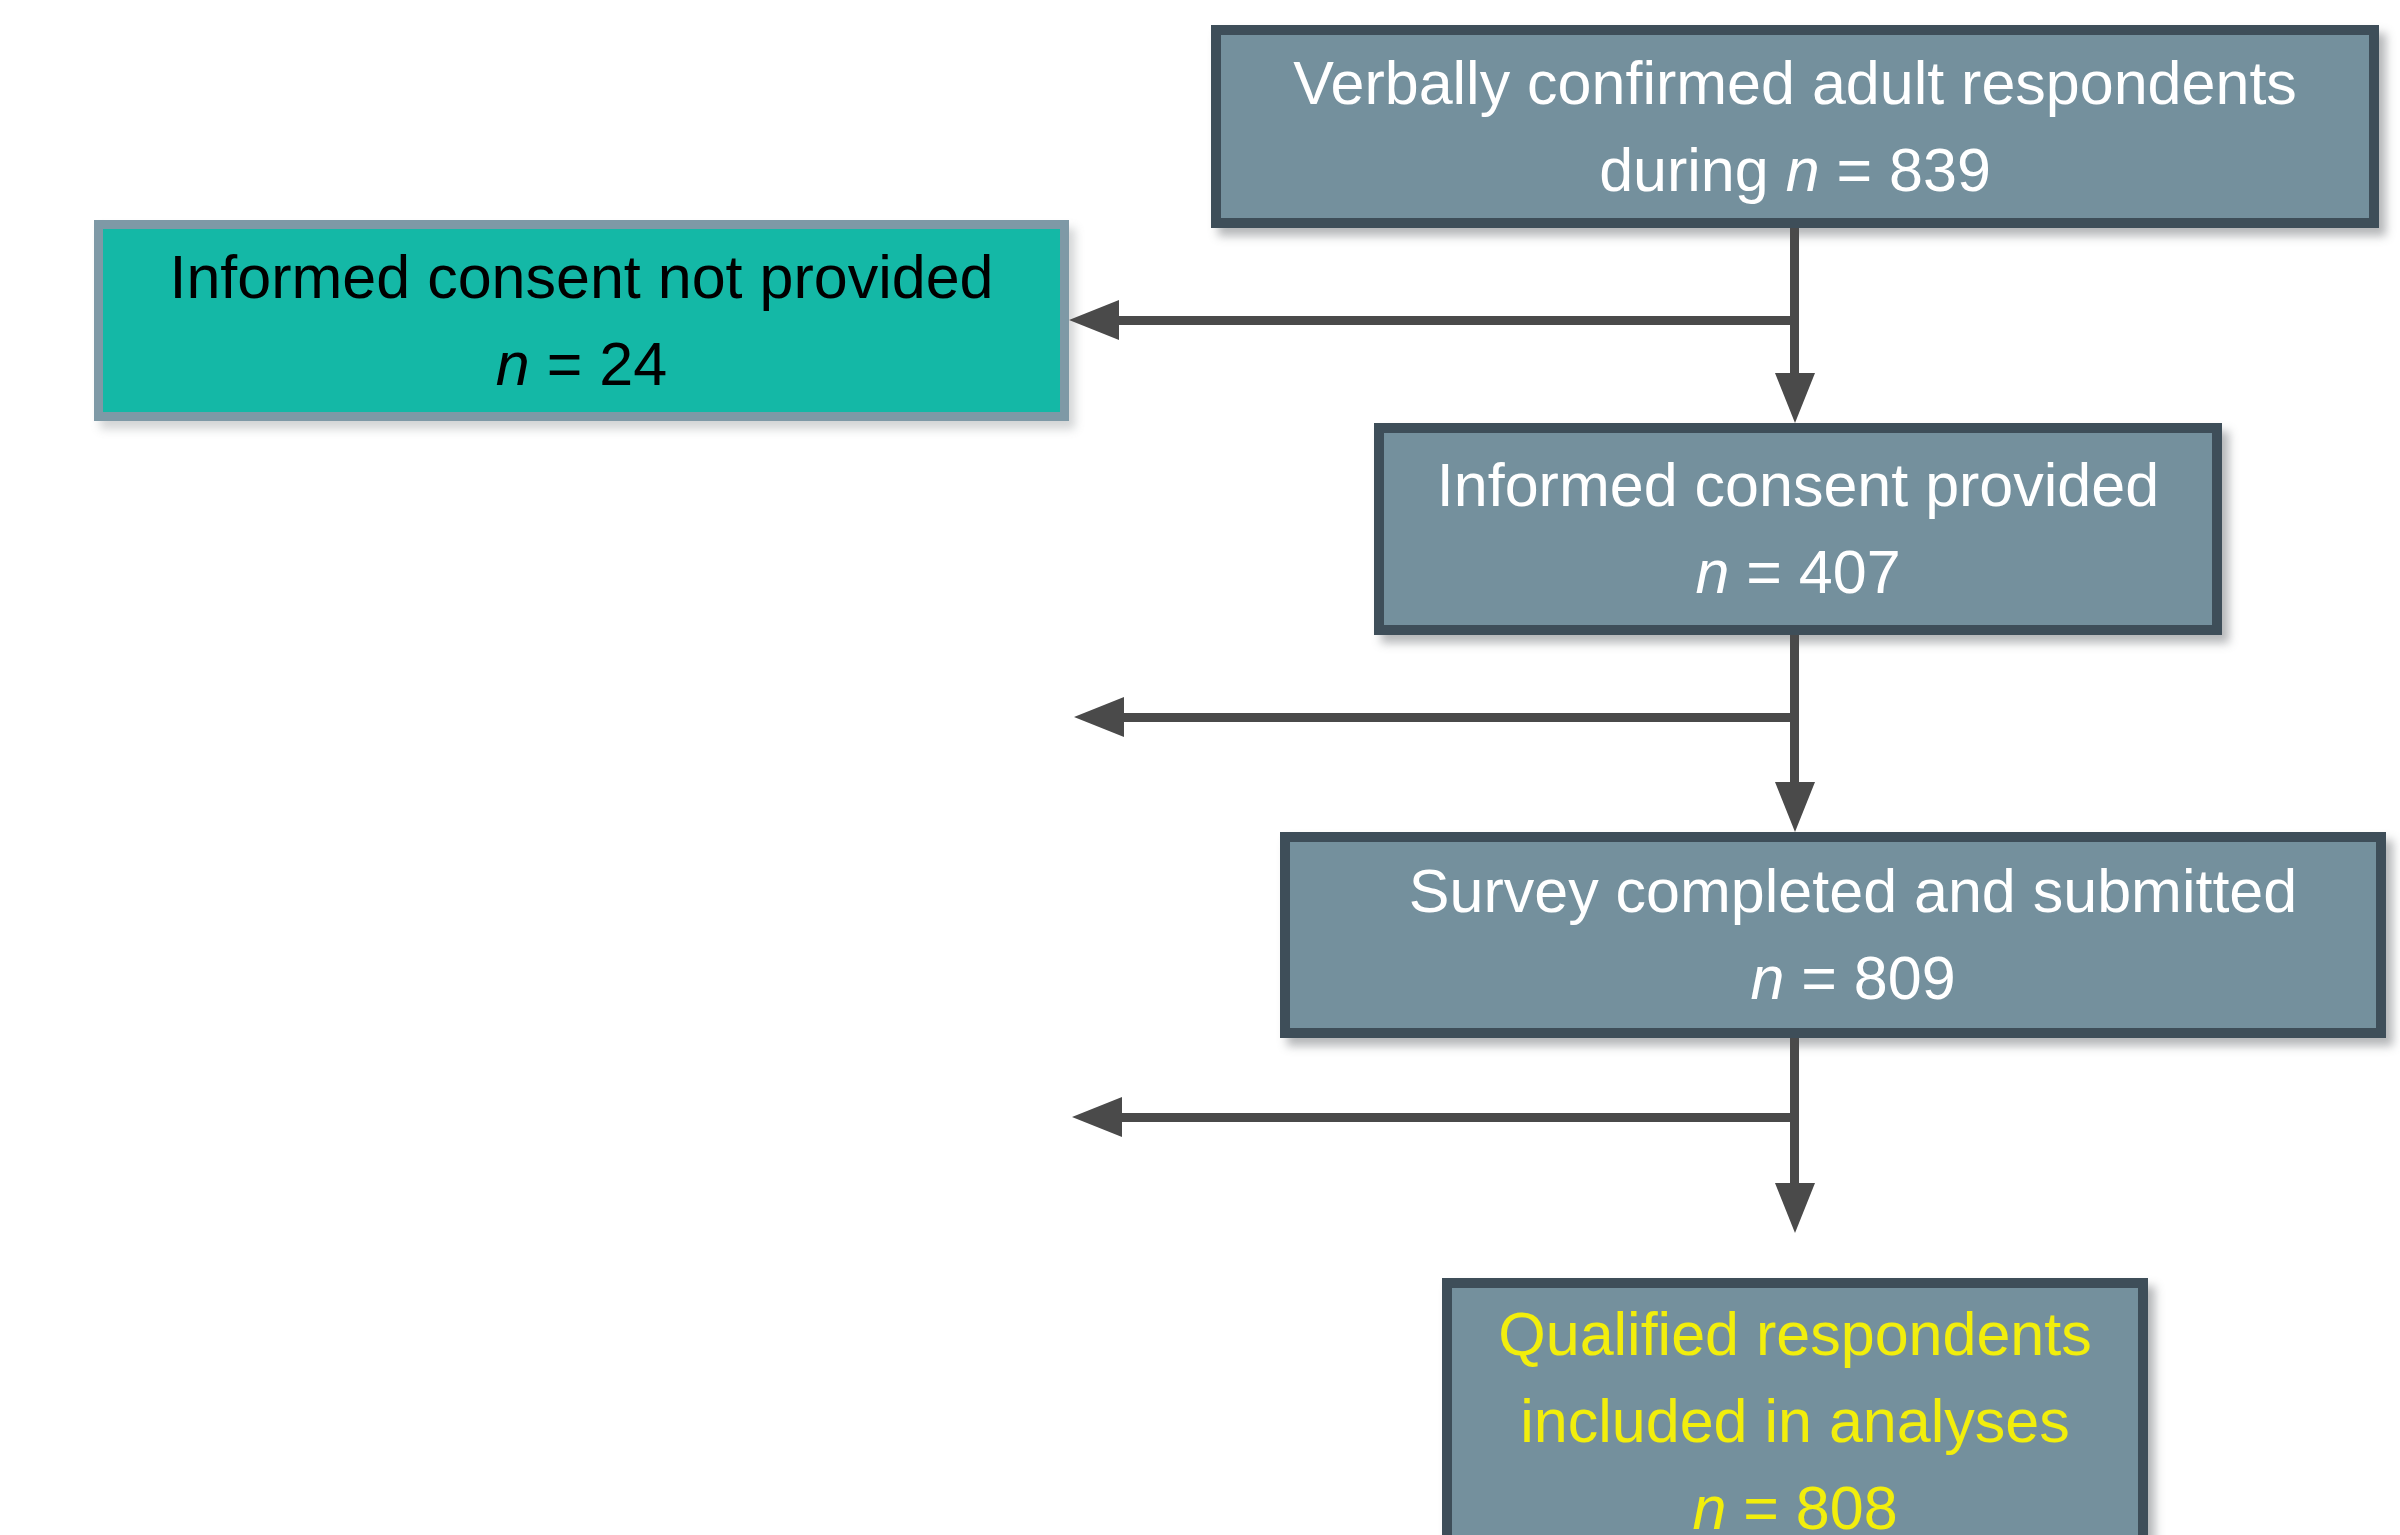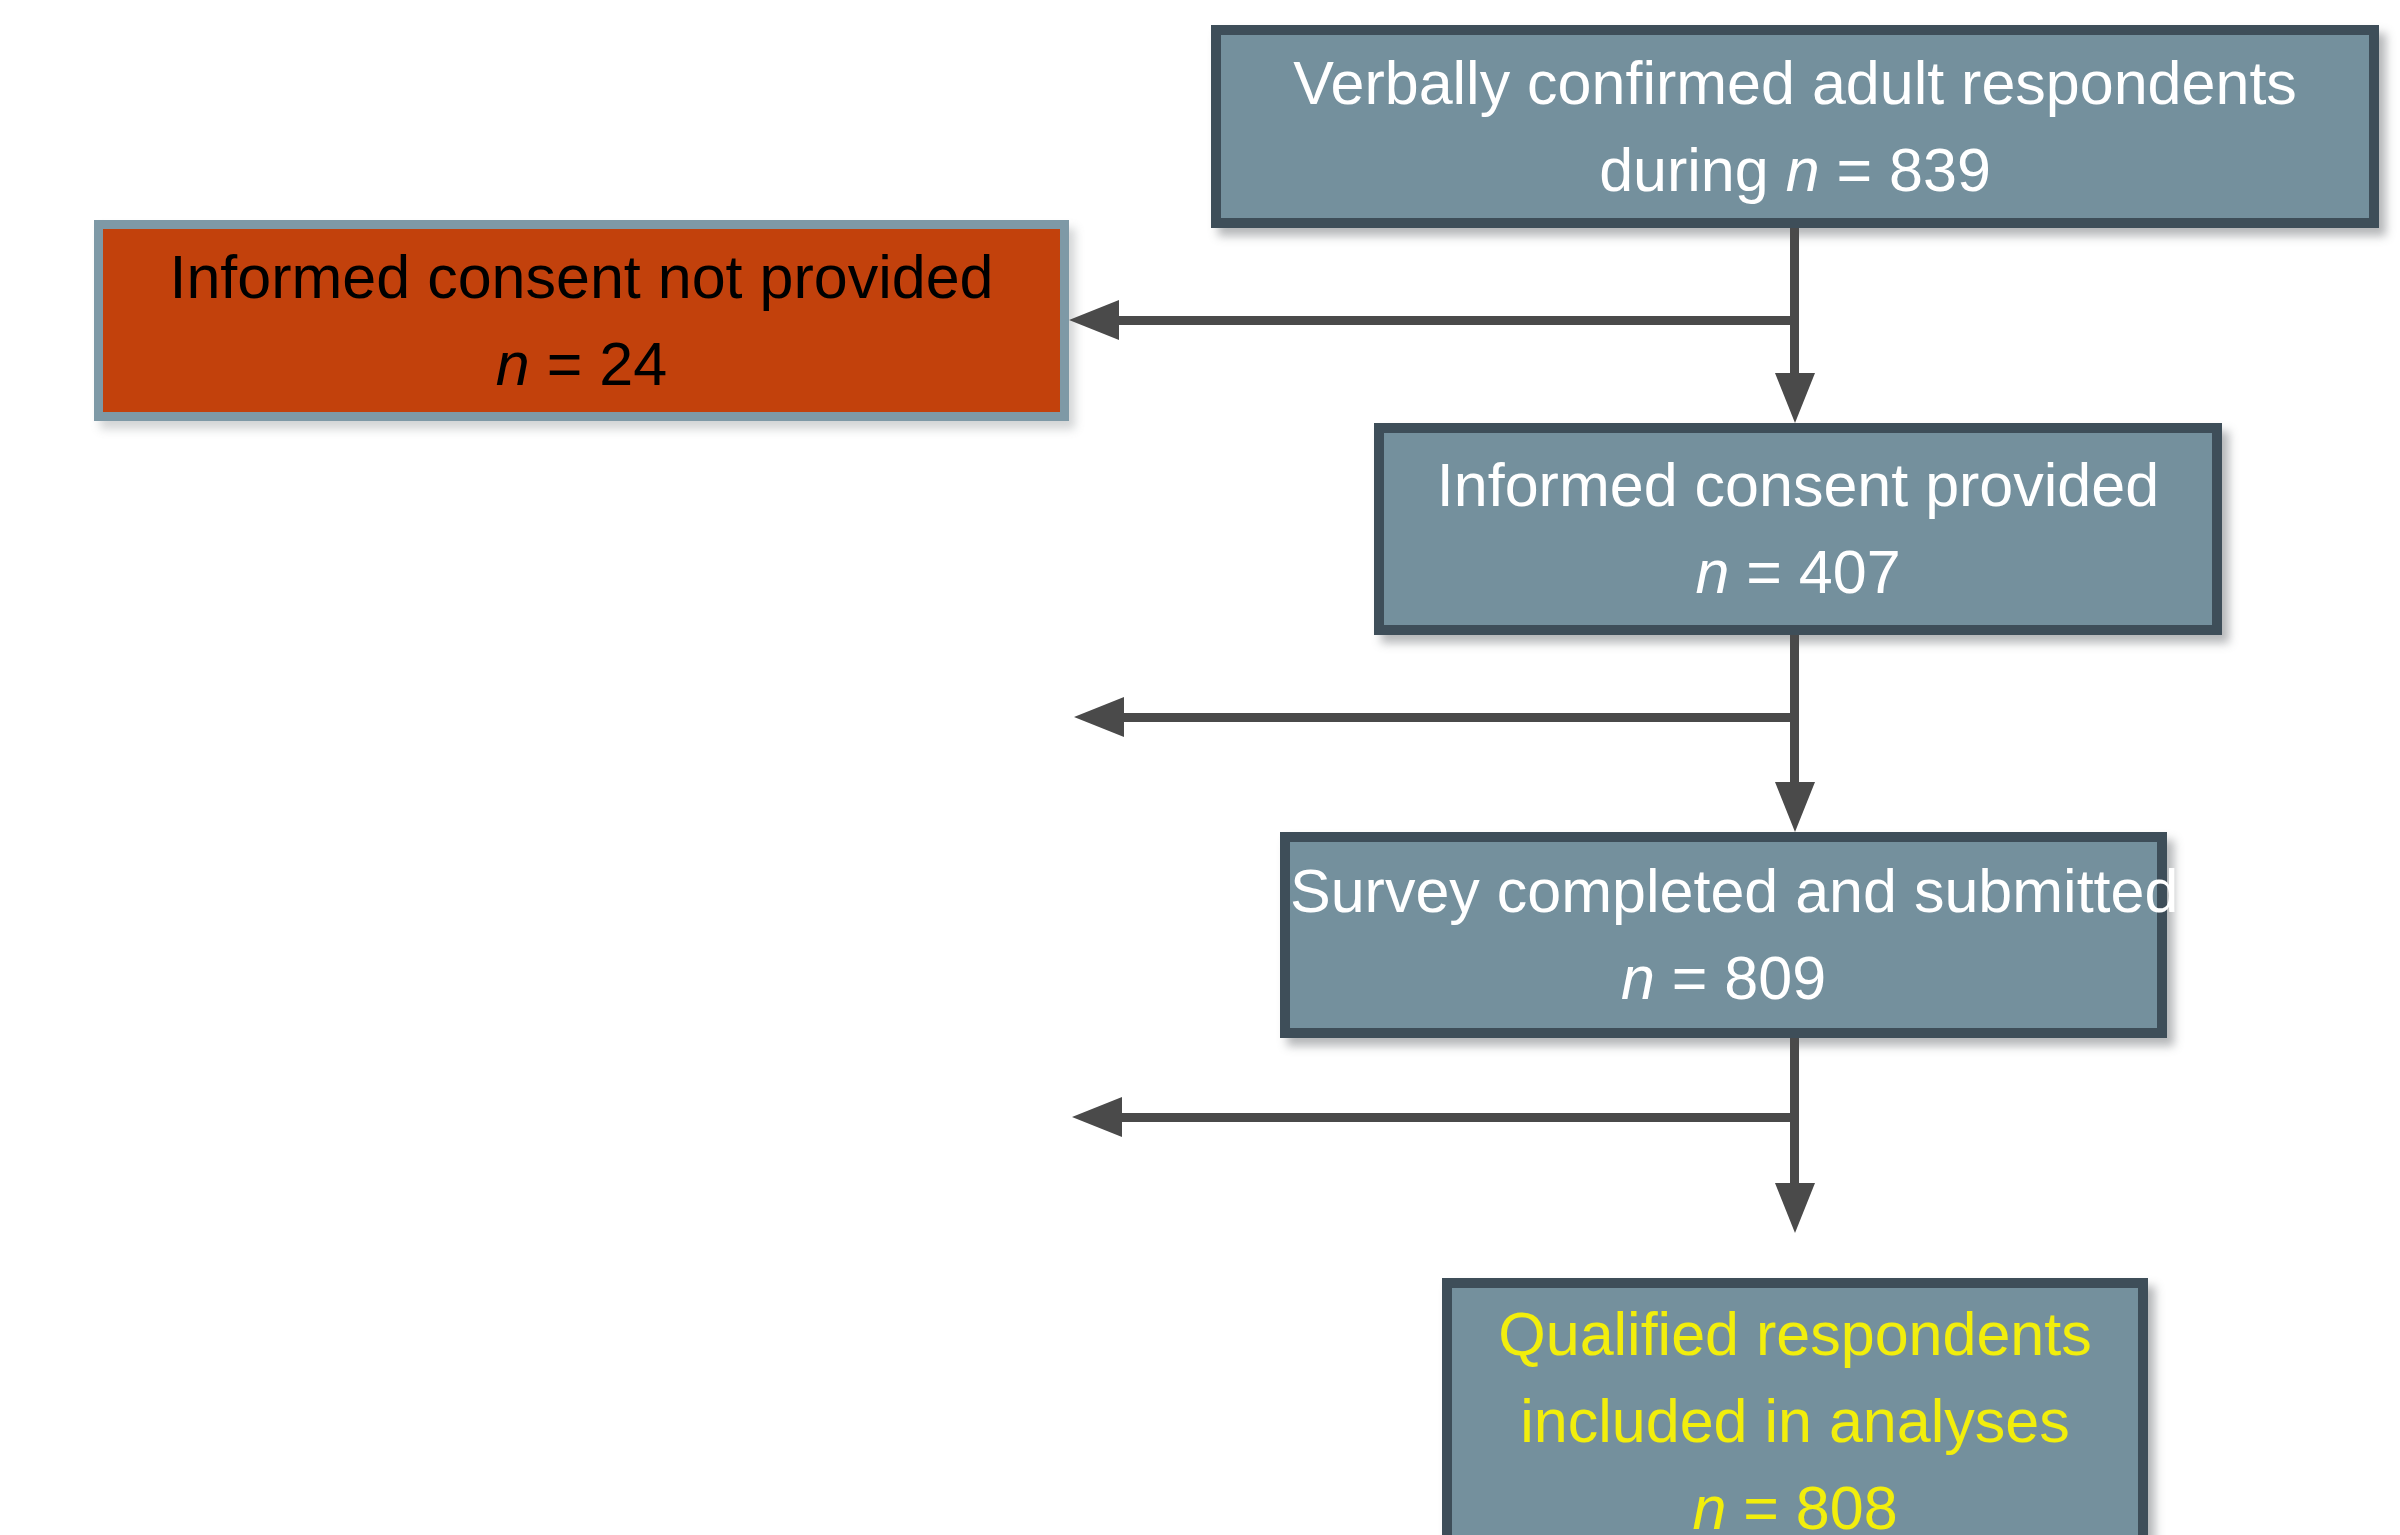--- a/index.html
+++ b/index.html
@@ -19,40 +19,40 @@
     justify-content: center;
     text-align: center;
   }
   .box.filled {
     background: #74909d;
     border: 10px solid #3e4e59;
     color: #ffffff;
     box-shadow: 7px 8px 9px rgba(90, 95, 100, 0.45);
   }
   .box.outline {
-    background: #c2410c;
+    background: #14b8a6;
     border: 9px solid #7e99a6;
     color: #000000;
     box-shadow: 6px 8px 9px rgba(110, 115, 120, 0.30);
   }
   .box.highlight { color: #f2ee0c; }
   .line {
     display: block;
     font-size: 61px;
     line-height: 87px;
     white-space: nowrap;
   }
   .nsym { font-style: italic; }
 
   
   #box-total     { left: 1211px; top: 25px;   width: 1168px; height: 203px; }
   #box-noconsent { left: 94px;   top: 220px;  width: 975px;  height: 201px; }
   #box-consent   { left: 1374px; top: 423px;  width: 848px;  height: 212px; }
   #box-nosurvey  { left: 361px;  top: 616px;  width: 713px;  height: 206px; }
-  #box-survey    { left: 1280px; top: 832px;  width: 887px; height: 206px; }
+  #box-survey    { left: 1280px; top: 832px;  width: 1106px; height: 206px; padding-left: 40px; }
   #box-under18   { left: 23px;   top: 985px;  width: 1049px; height: 366px; }
   #box-qualified { left: 1442px; top: 1233px; width: 706px;  height: 287px; margin-top: 45px; }
 
   
   .hline, .vline { position: absolute; background: #4a4a4a; }
   .arrowhead { position: absolute; width: 0; height: 0; }
   .arrowhead.down {
     border-left: 20px solid transparent;
     border-right: 20px solid transparent;
     border-top: 50px solid #4a4a4a;

